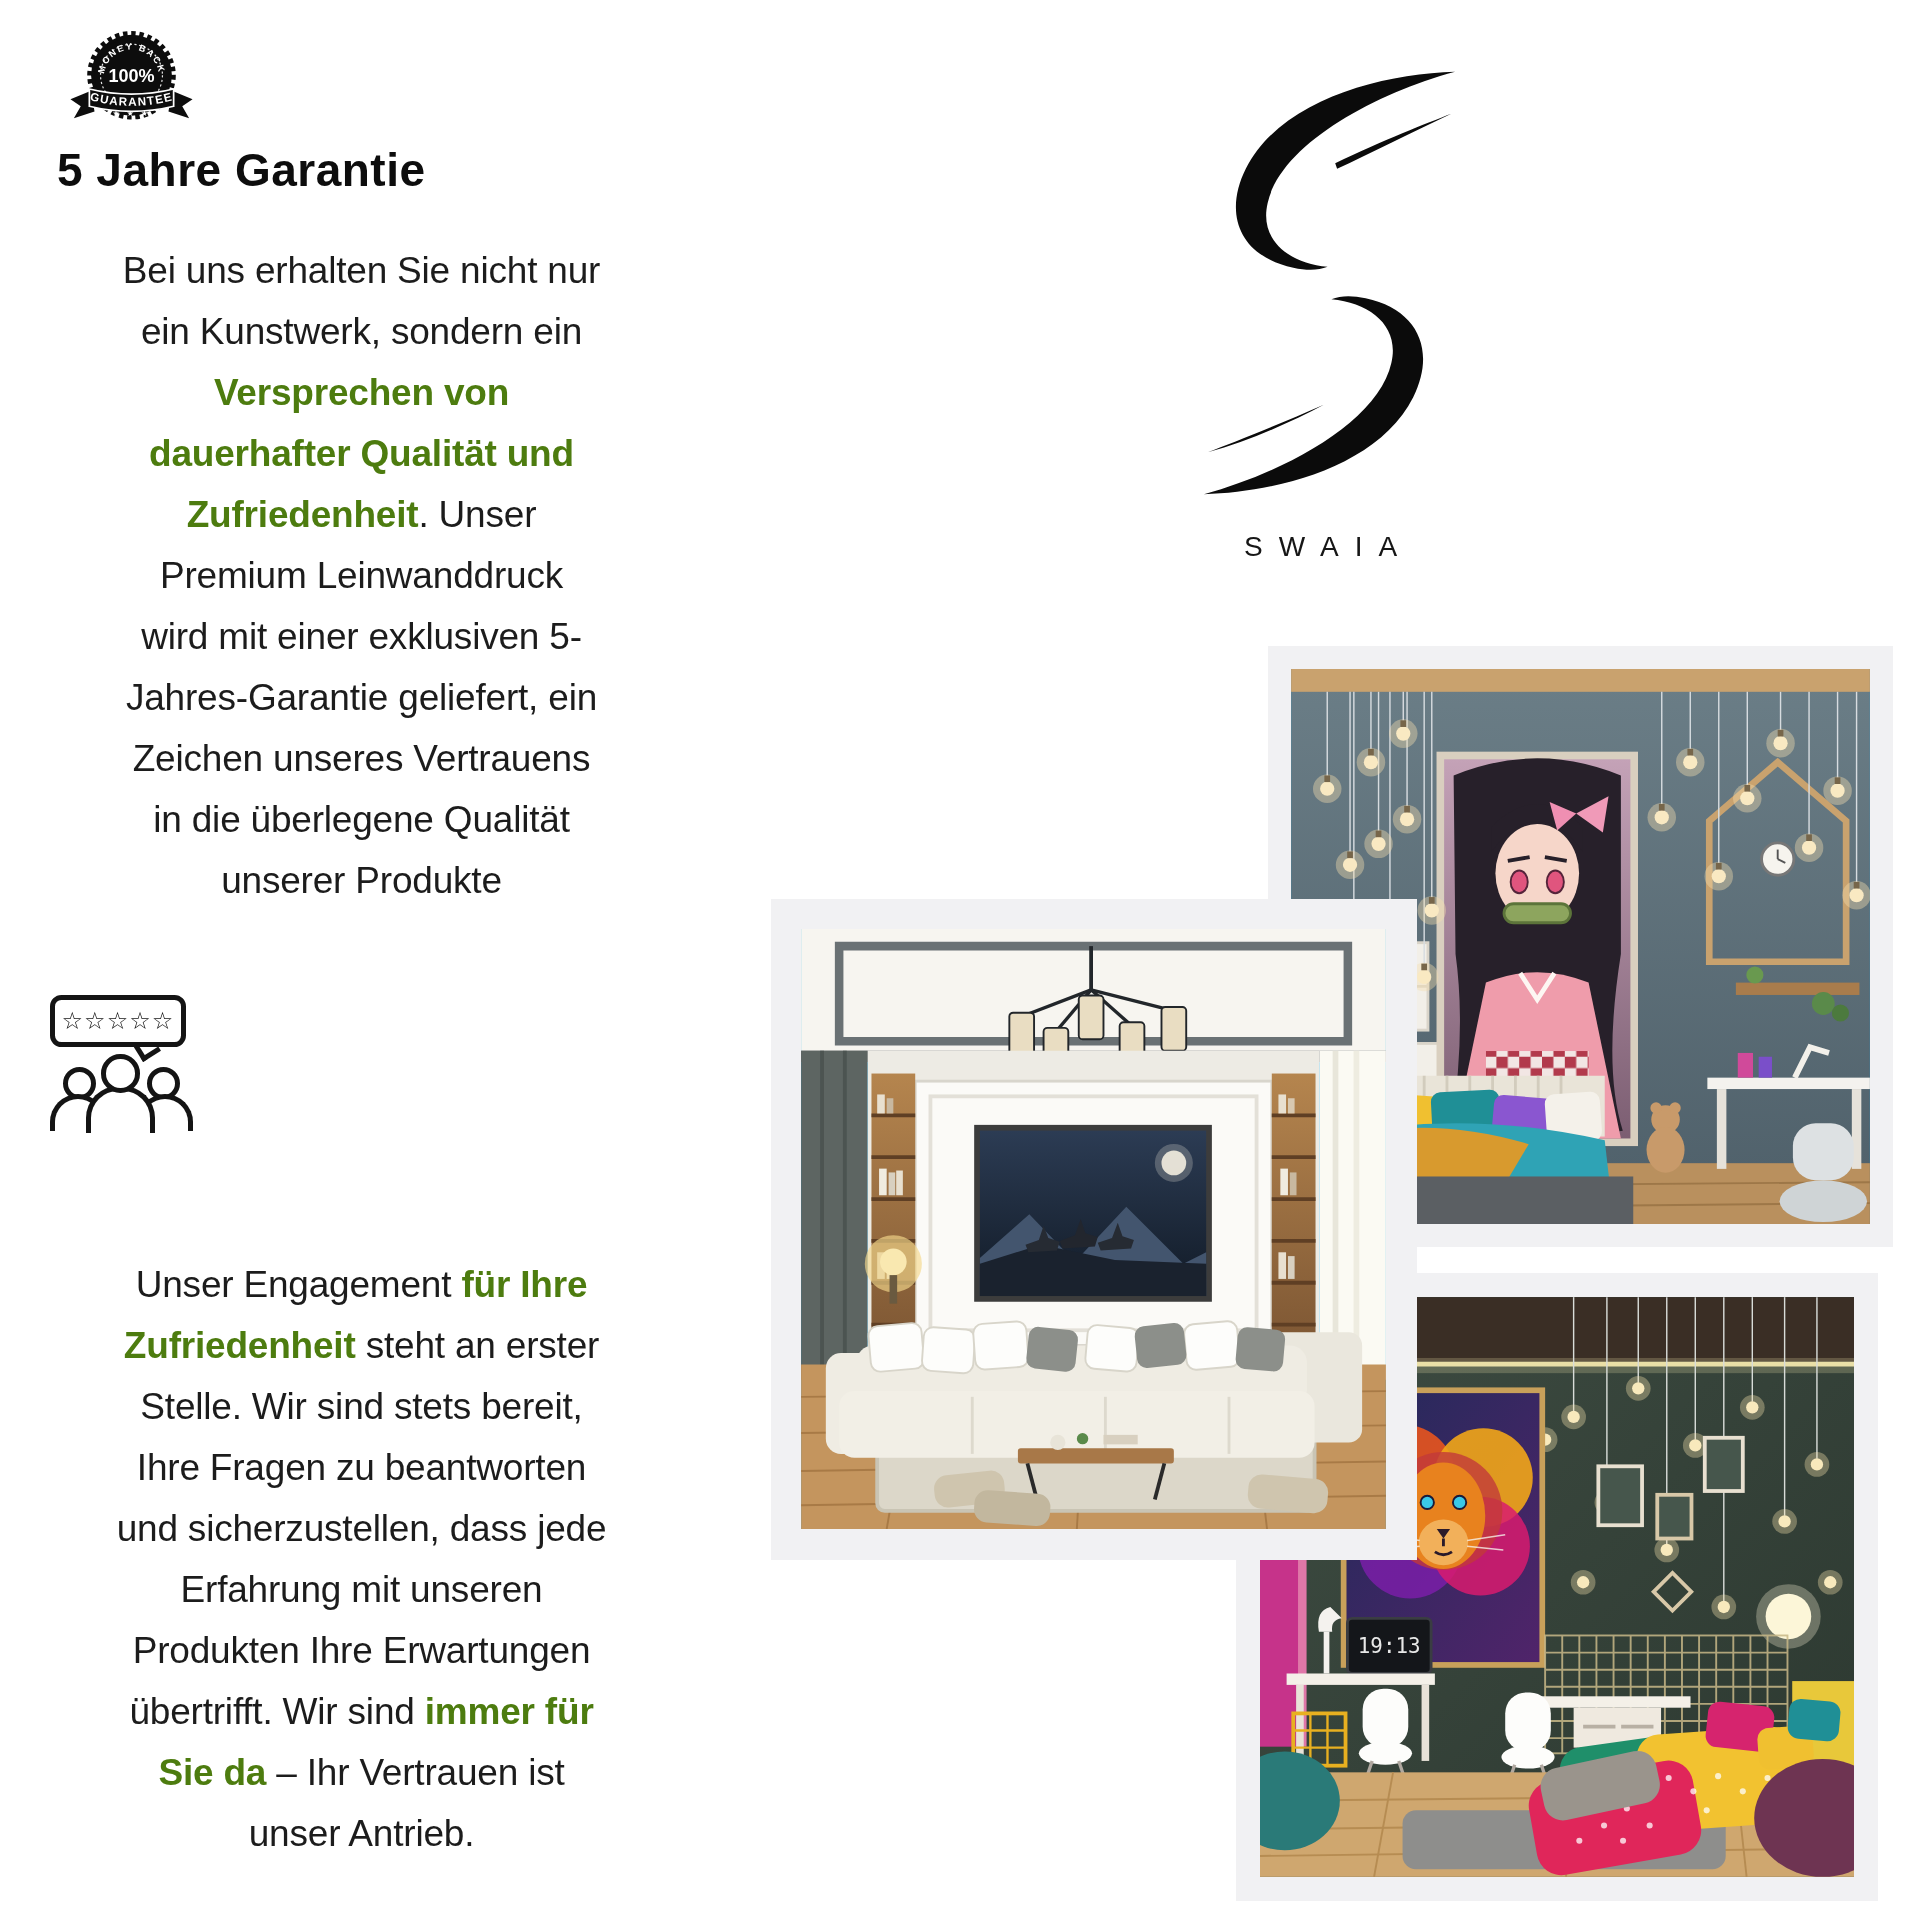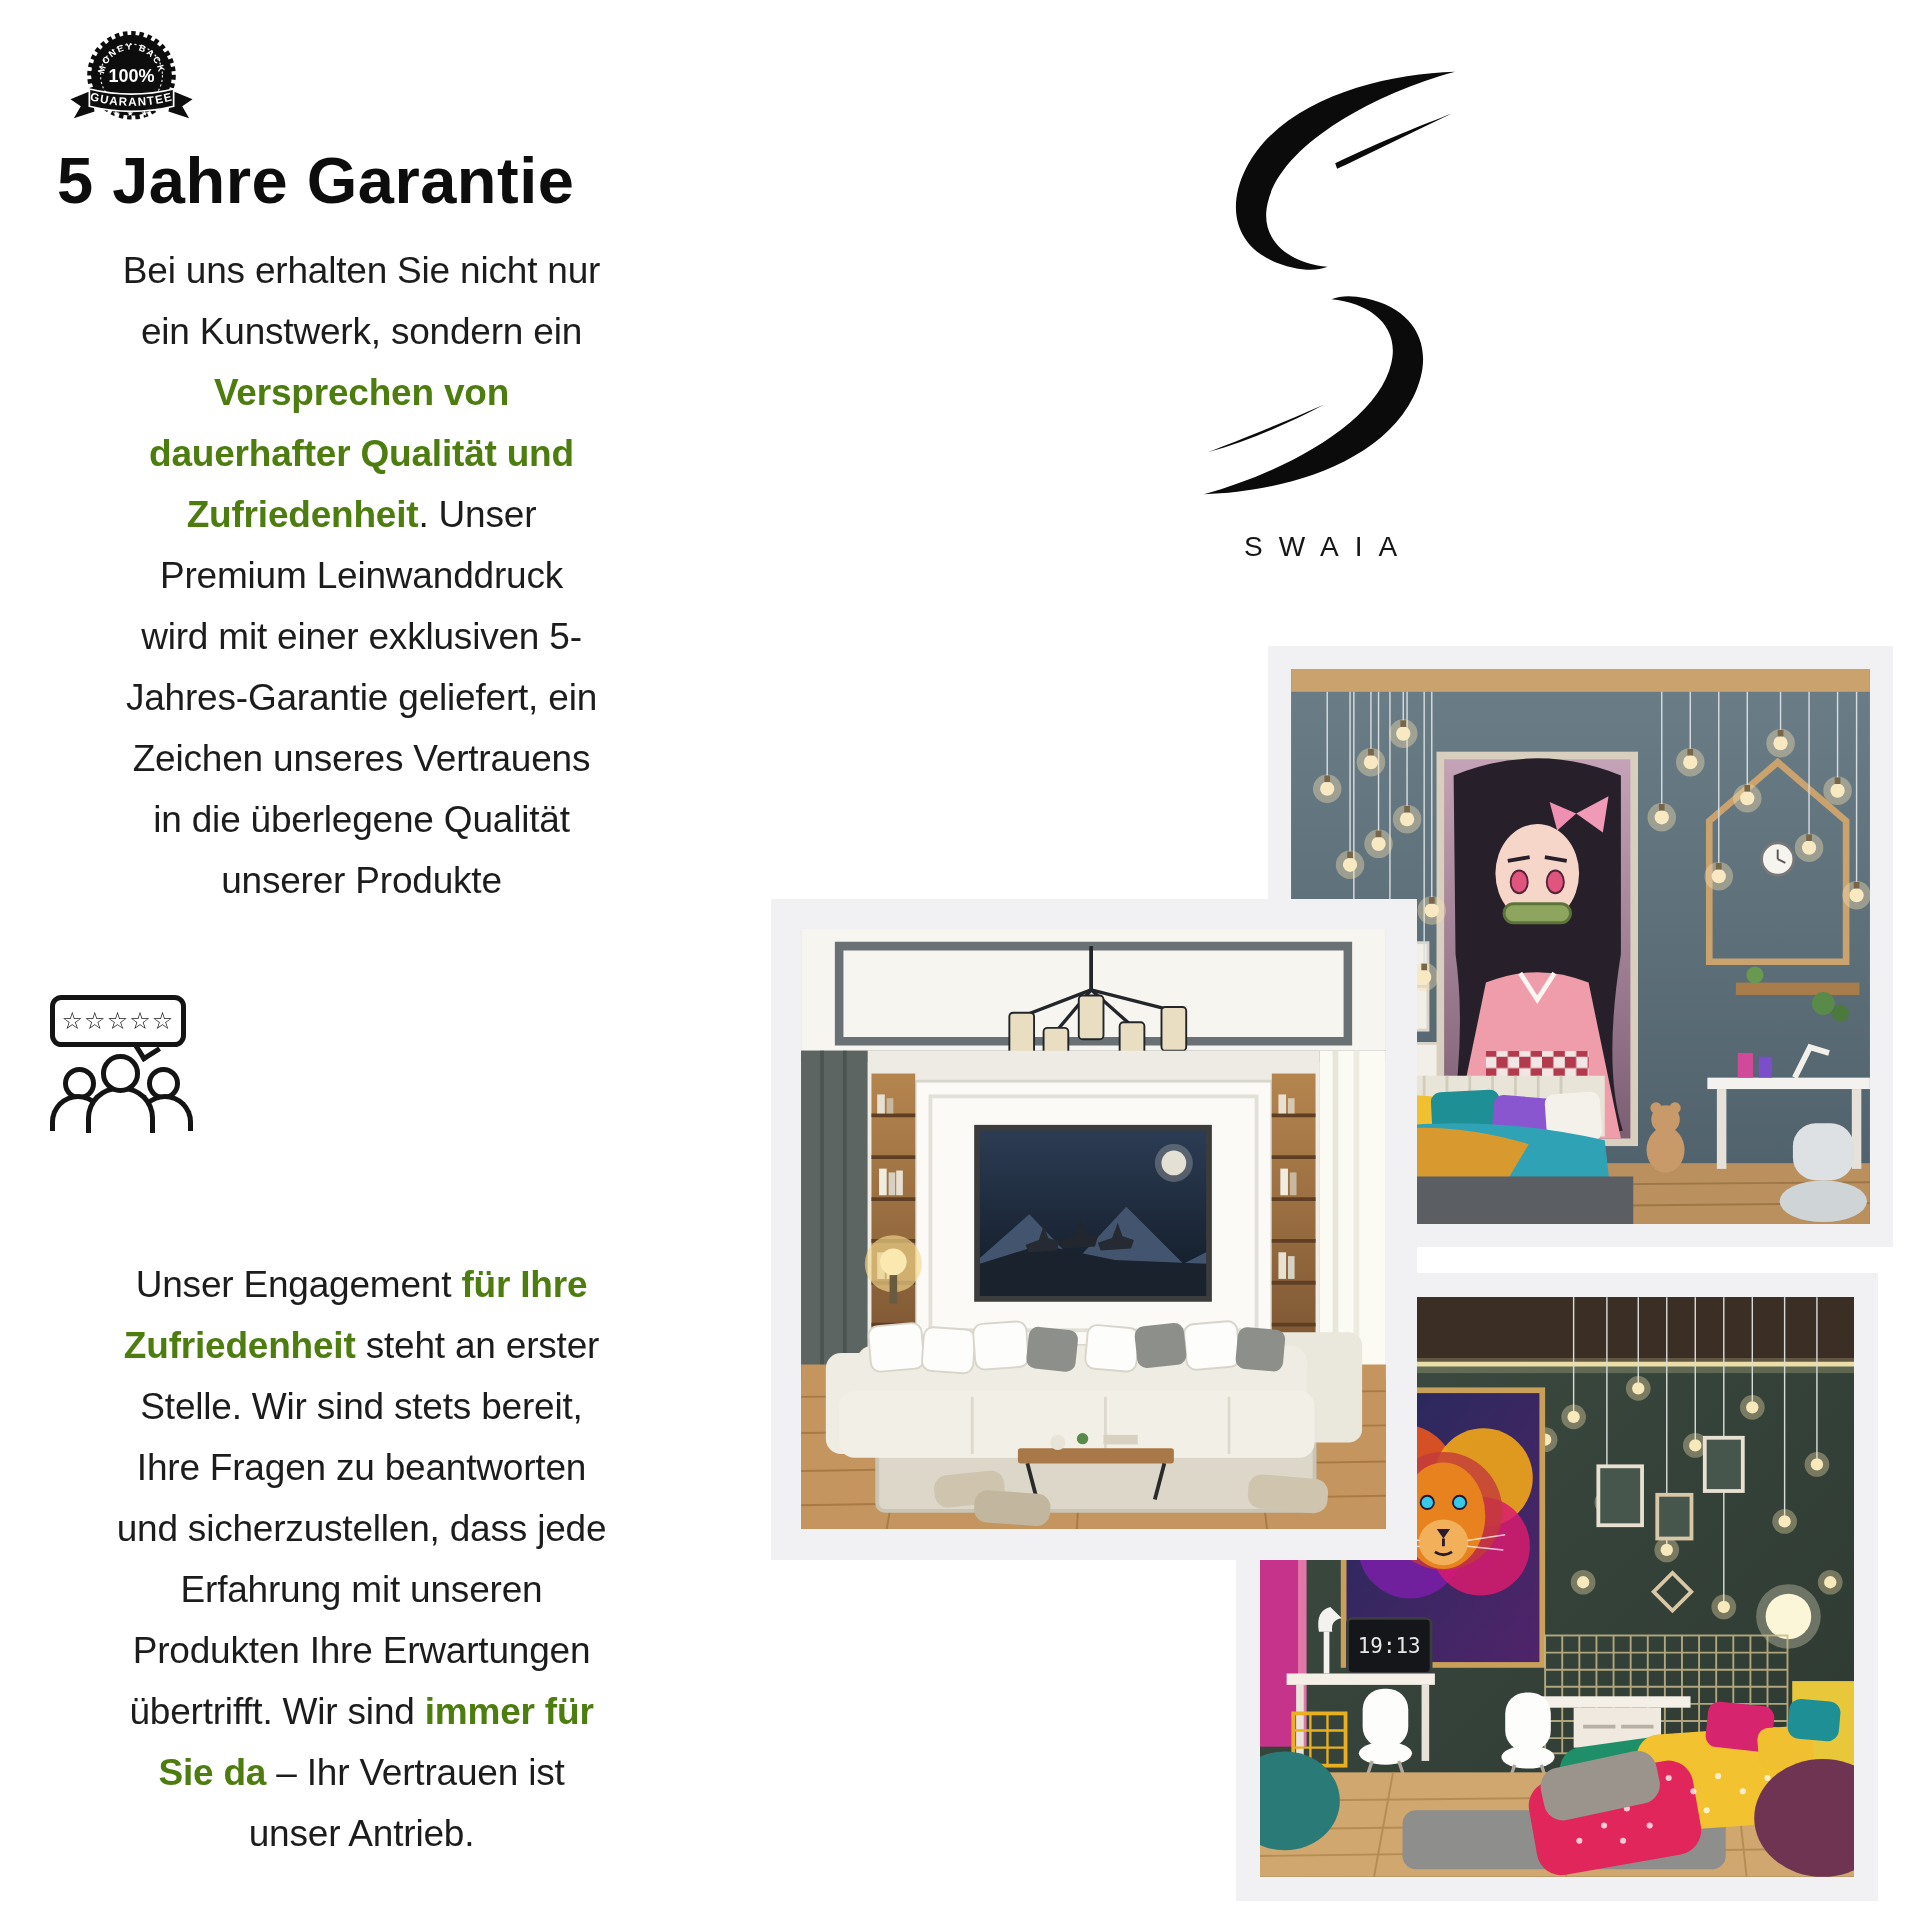--- a/index.html
+++ b/index.html
@@ -1,41 +1,41 @@
 <!DOCTYPE html>
 <html style="font-size:15px"><head>
 <meta charset="utf-8">
 <style>
   html,body{margin:0;padding:0;background:#fff;}
   .stage{position:relative;width:1926px;height:1926px;background:#fff;overflow:hidden;
          font-family:"Liberation Sans",sans-serif;color:#1a1a1a;}
   .abs{position:absolute;}
   
-  .h1{position:absolute;left:57px;font-weight:800;font-size:65px;line-height:1.12;color:#0d0d0d;letter-spacing:0.5px;}
+  .h1{position:absolute;left:57px;font-weight:800;font-size:46px;line-height:1.12;color:#0d0d0d;letter-spacing:0.5px;}
   .bodytext{position:absolute;left:57px;width:609px;font-size:37px;line-height:61px;color:#1c1c1c;letter-spacing:-0.2px;text-align:center;}
   .bodytext .b{font-weight:700;color:#4d7c0f;}
   
   .review{position:absolute;left:48px;top:995px;width:152px;height:152px;}
   .bubble{position:absolute;left:1.9px;top:0;width:126px;height:42px;border:5.7px solid #141414;border-radius:11.4px;
           display:flex;align-items:center;justify-content:center;background:#fff;z-index:2;}
   .bubble span{font-size:24px;letter-spacing:1px;color:#141414;line-height:1;}
   .tail{position:absolute;left:88px;top:42px;width:16px;height:16px;background:#fff;
         border-right:5.7px solid #141414;border-bottom:5.7px solid #141414;transform:rotate(58deg);z-index:1;}
   .pp{position:absolute;background:#fff;border:5.7px solid #141414;}
   .head{border-radius:50%;}
   .torso{border-bottom:none;border-radius:32px 32px 0 0;}
   
   .brand-word{position:absolute;left:1244px;top:531px;font-size:28px;letter-spacing:16px;color:#161616;
               font-weight:400;}
   
   .card{position:absolute;background:#f1f1f3;}
   .card-anime{left:1268px;top:646px;width:625px;height:601px;z-index:1;}
   .card-wolves{left:771px;top:899px;width:646px;height:661px;z-index:3;}
   .card-lion{left:1236px;top:1273px;width:642px;height:628px;z-index:2;}
-  .photo{position:absolute;overflow:hidden;background:#a3a3a3;}
+  .photo{position:absolute;overflow:hidden;background:#0ea5e9;}
   .photo svg{display:block;}
 </style>
 </head>
 <body>
 
 <div class="stage">
 
   <svg class="abs" style="left:67px;top:27px;" width="129" height="112" viewBox="0 0 150 130">
     <circle cx="75" cy="56" r="47" fill="#0d0d0d" stroke="#0d0d0d" stroke-width="9" stroke-dasharray="5 4.2"></circle>
     <circle cx="75" cy="56" r="43" fill="#0d0d0d"></circle>

